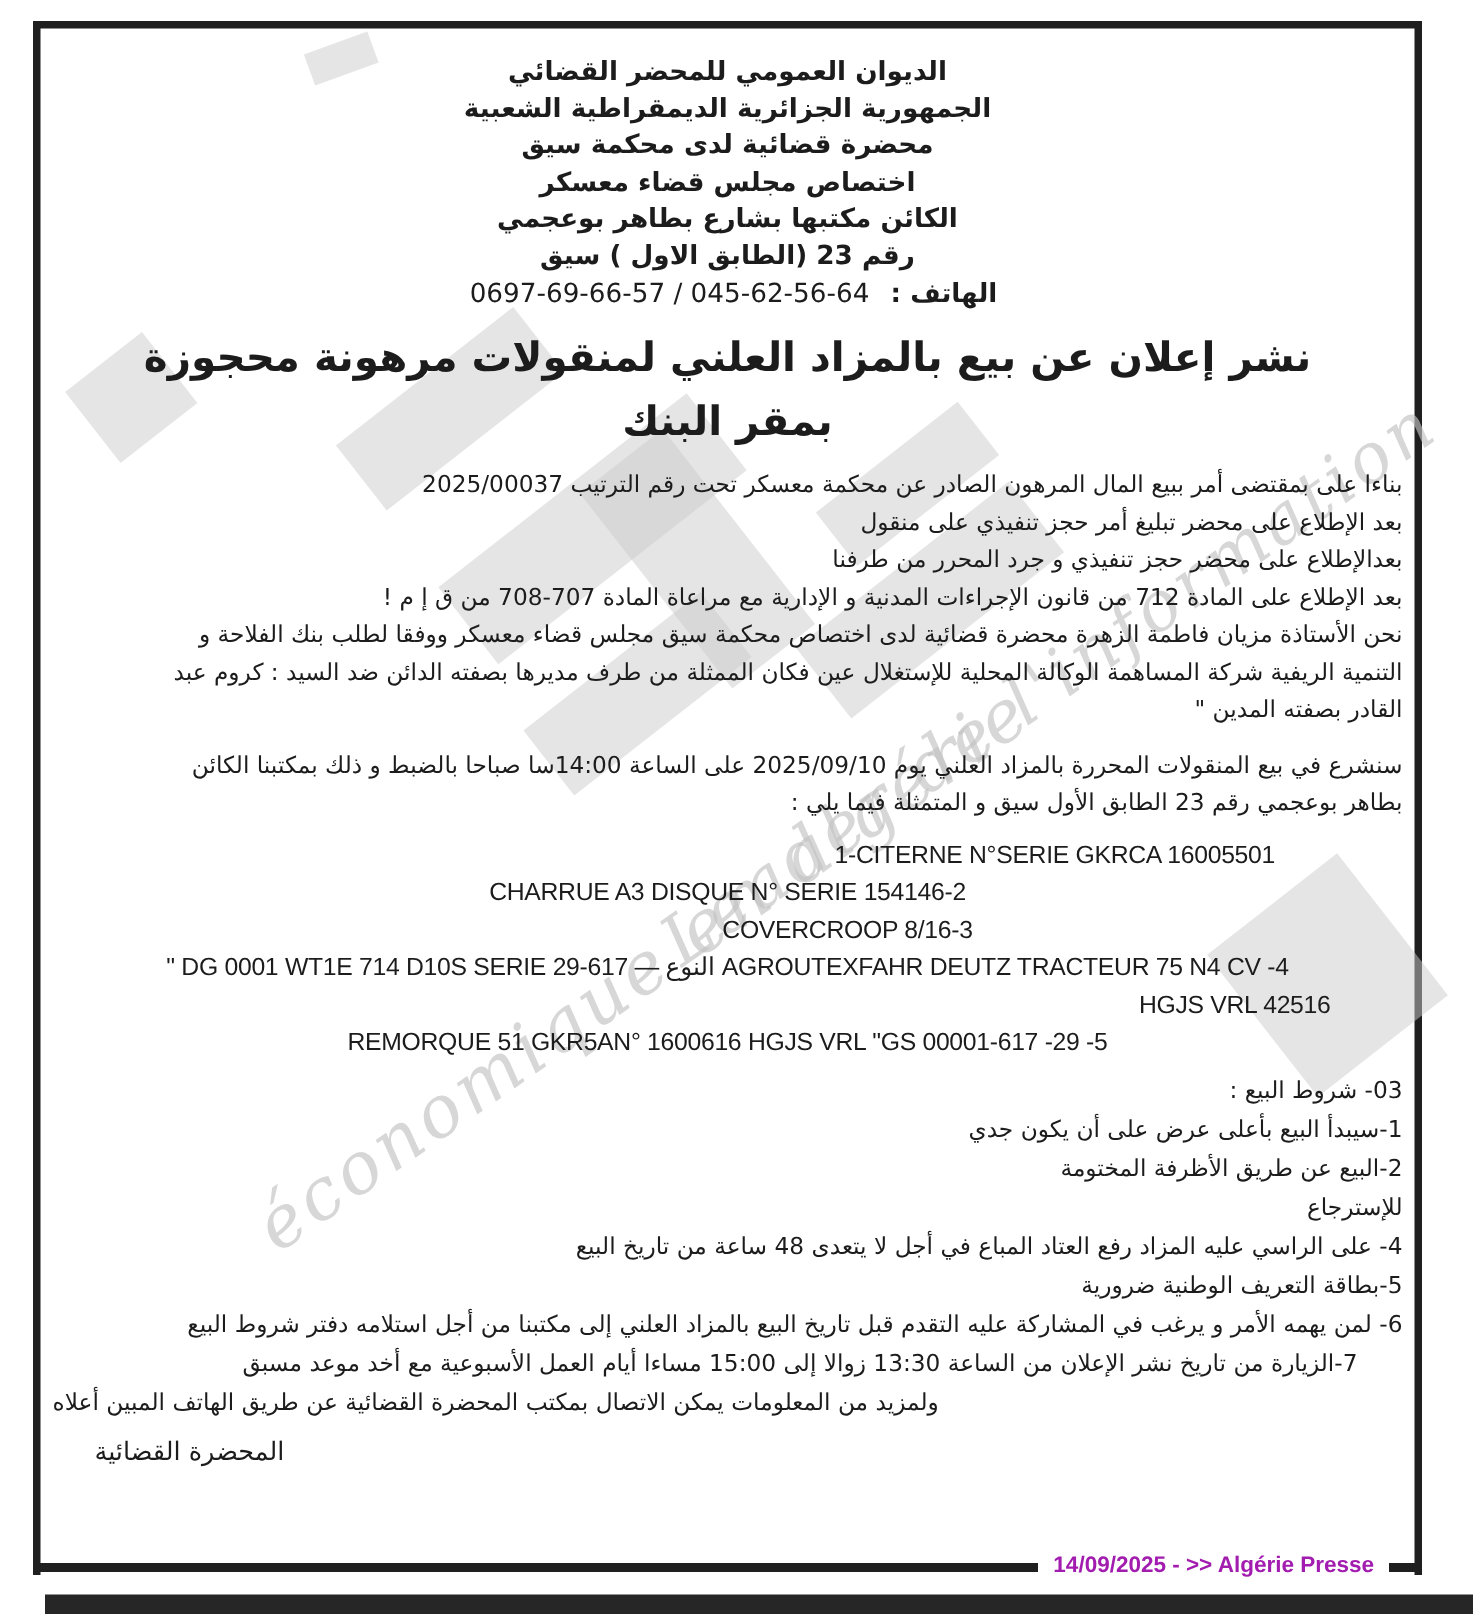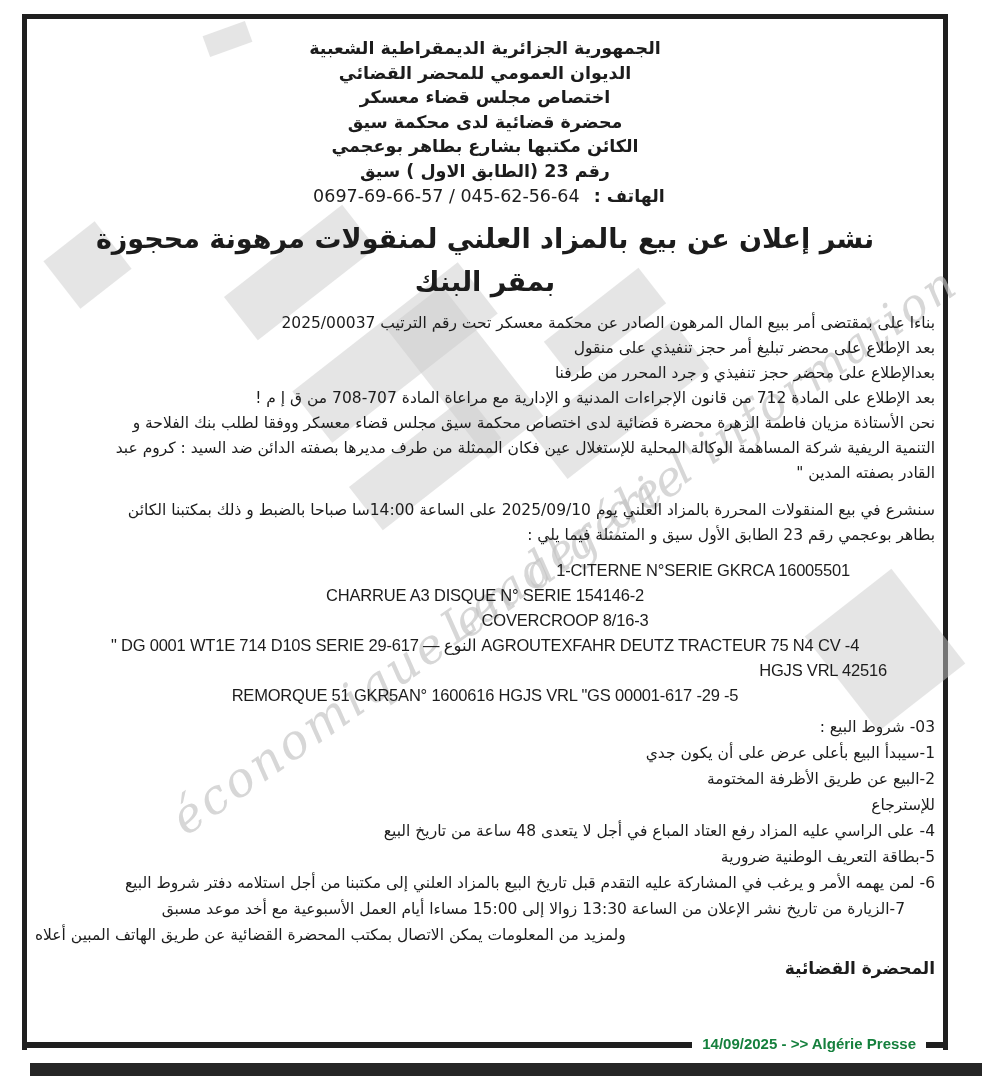--- a/index.html
+++ b/index.html
@@ -29,30 +29,30 @@
   .equip{margin-top:10px;}
   .eline{font-family:"Liberation Sans",sans-serif;font-weight:400;font-size:16.5px;
          line-height:25px;text-align:center;letter-spacing:-0.2px;}
   .eline.e1{text-align:right;padding-right:85px;}
   .eline.e3{padding-left:160px;}
   .eline.e5{text-align:right;padding-right:48px;}
   .terms{margin-top:6px;}
   .tline{font-size:15.5px;line-height:26px;text-align:right;}
   .pr30{padding-right:30px;}
   .closing{font-size:15.5px;line-height:26px;text-align:left;padding-right:32px;}
-  .sig{font-weight:700;font-size:17px;line-height:28px;text-align:right;
+  .sig{font-weight:400;font-size:17px;line-height:28px;text-align:left;
        padding-left:28px;margin-top:6px;}
   
   .bottom-rule{position:absolute;left:-5px;right:-5px;bottom:-3px;display:flex;
                align-items:center;z-index:3;}
   .rule-seg{height:6px;background:#1f1f1f;}
   .seg-l{flex:1;}
   .seg-r{width:22px;}
   .footer-text{font-family:"Liberation Sans",sans-serif;font-weight:700;font-size:15px;
-               color:#15803d;margin:0 10px;white-space:nowrap;transform:translateY(-1px);text-align:right;}
+               color:#a21caf;margin:0 10px;white-space:nowrap;transform:translateY(-1px);text-align:right;}
   
   .bottom-bar{position:absolute;left:30px;right:0;top:1063px;height:13px;background:#262626;z-index:2;}
 </style>
 </head>
 <body>
 
 <div class="page">
 
   <div class="watermark">
     <div class="wm-shape" style="left:205px;top:28px;width:45px;height:22px;transform:rotate(-20deg);"></div>
@@ -64,24 +64,24 @@
     <div class="wm-shape" style="left:530px;top:370px;width:180px;height:60px;transform:rotate(-38deg);"></div>
     <div class="wm-shape" style="left:350px;top:435px;width:150px;height:55px;transform:rotate(-38deg);"></div>
     <div class="wm-shape" style="left:830px;top:590px;width:110px;height:120px;transform:rotate(-38deg);"></div>
     <div class="wm-text" style="left:430px;top:610px;font-size:46px;transform:rotate(-35deg);">Leader de l'information</div>
     <div class="wm-text" style="left:160px;top:800px;font-size:48px;transform:rotate(-35deg);">économique en algérie</div>
   </div>
 
   <div class="frame">
     <div class="content">
 
+      <div class="hline" dir="rtl">الديوان العمومي للمحضر القضائي</div>
       <div class="hline" dir="rtl">الجمهورية الجزائرية الديمقراطية الشعبية</div>
-      <div class="hline" dir="rtl">الديوان العمومي للمحضر القضائي</div>
+      <div class="hline" dir="rtl">محضرة قضائية لدى محكمة سيق</div>
       <div class="hline" dir="rtl">اختصاص مجلس قضاء معسكر</div>
-      <div class="hline" dir="rtl">محضرة قضائية لدى محكمة سيق</div>
       <div class="hline" dir="rtl">الكائن مكتبها بشارع بطاهر بوعجمي</div>
       <div class="hline" dir="rtl">رقم 23 (الطابق الاول ) سيق</div>
       <div class="hline" dir="rtl">
         <span>الهاتف :</span>
         <span class="phone-num" dir="ltr">0697-69-66-57 / 045-62-56-64</span>
       </div>
 
       <div class="title1" dir="rtl">نشر إعلان عن بيع بالمزاد العلني لمنقولات مرهونة محجوزة</div>
       <div class="title2" dir="rtl">بمقر البنك</div>
 

